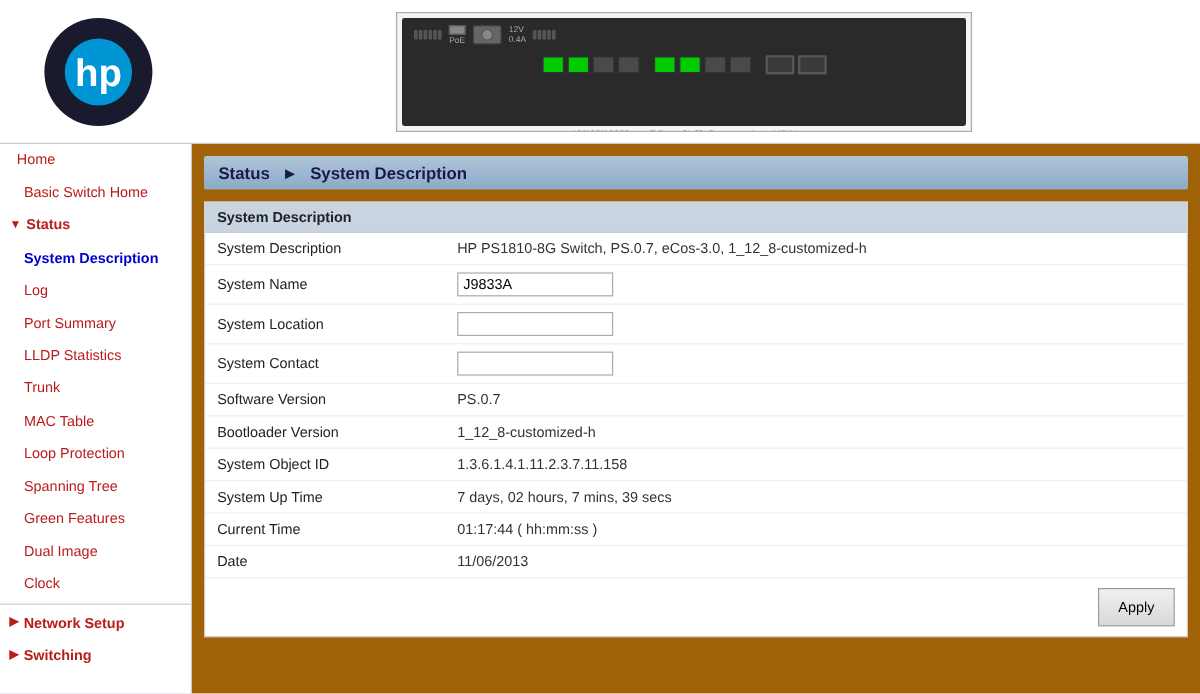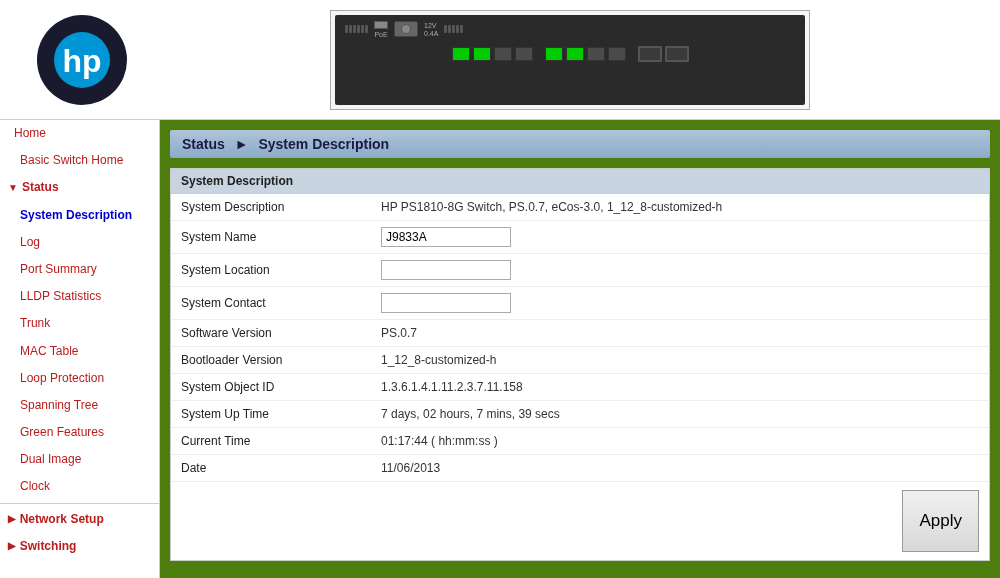--- a/index.html
+++ b/index.html
@@ -27,35 +27,35 @@
     
     #sidebar { width: 160px; background: #fff; border-right: 1px solid #ccc; overflow-y: auto; flex-shrink: 0; }
     .sidebar-item { padding: 4px 10px 4px 14px; cursor: pointer; color: #b91c1c; font-size: 12px; line-height: 1.6; }
     .sidebar-item.active { color: #0000cc; font-weight: bold; }
     .sidebar-item.section-header { font-weight: bold; padding-left: 8px; display: flex; align-items: center; gap: 4px; }
     .sidebar-item.indented { padding-left: 20px; }
     .arrow { font-size: 10px; }
     .sidebar-divider { height: 1px; background: #ccc; margin: 2px 0; }
 
     
-    #content { flex: 1; background: #4d7c0f; padding: 10px; overflow-y: auto; }
+    #content { flex: 1; background: #a16207; padding: 10px; overflow-y: auto; }
     .page-header { background: linear-gradient(to bottom, #b0c4d8, #8aabc8); padding: 6px 12px; font-size: 14px; font-weight: bold; color: #1a1a4a; margin-bottom: 10px; border-radius: 2px; }
     .page-header .arrow-sep { margin: 0 6px; }
 
     .section-box { background: #fff; border: 1px solid #ccc; }
     .section-title { background: #c8d4e0; padding: 5px 10px; font-weight: bold; font-size: 12px; color: #222; border-bottom: 1px solid #ccc; }
 
     .form-table { width: 100%; border-collapse: collapse; }
     .form-table tr td { padding: 6px 10px; border-bottom: 1px solid #eee; font-size: 12px; }
     .form-table tr td:first-child { width: 200px; font-weight: normal; color: #222; }
     .form-table tr td:last-child { color: #333; }
     .form-table input[type="text"] { border: 1px solid #aaa; padding: 2px 4px; font-size: 12px; width: 130px; }
 
     .apply-row { padding: 8px 10px; text-align: right; }
-    .apply-btn { background: linear-gradient(to bottom, #f0f0f0, #d8d8d8); border: 1px solid #999; padding: 20px 16px; font-size: 17px; cursor: pointer; }
+    .apply-btn { background: linear-gradient(to bottom, #f0f0f0, #d8d8d8); border: 1px solid #999; padding: 8px 16px; font-size: 12px; cursor: pointer; }
   </style>
 </head>
 <body>
 
 <div id="header">
   <div id="logo-area">
     <div id="logo-circle">
       <svg viewBox="0 0 60 60" xmlns="http://www.w3.org/2000/svg">
         <circle cx="30" cy="30" r="28" fill="#0096d6"></circle>
         <text x="30" y="42" text-anchor="middle" fill="white" font-size="32" font-family="Arial" font-weight="bold">hp</text>

